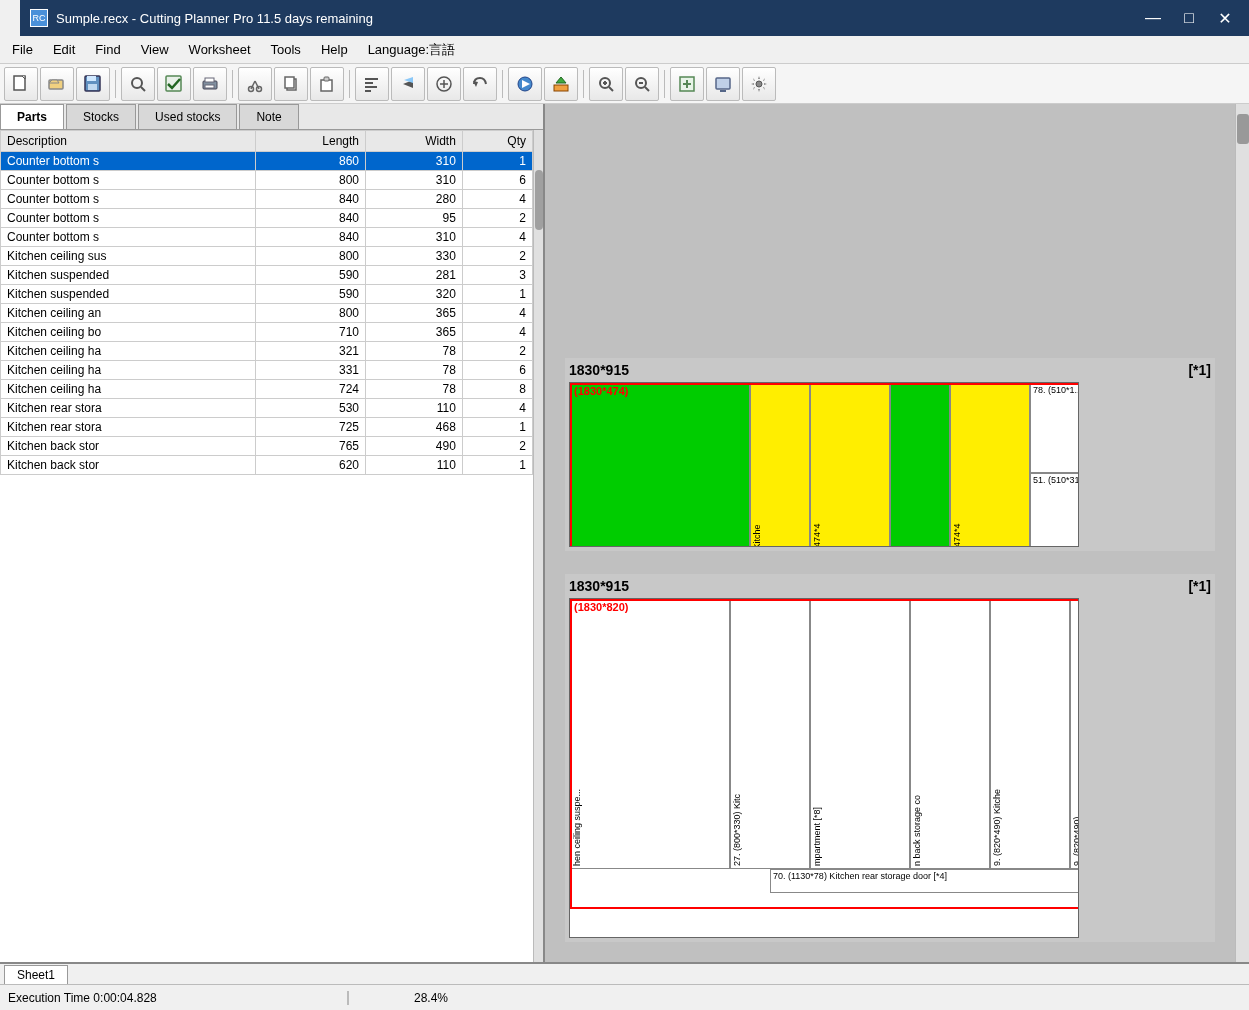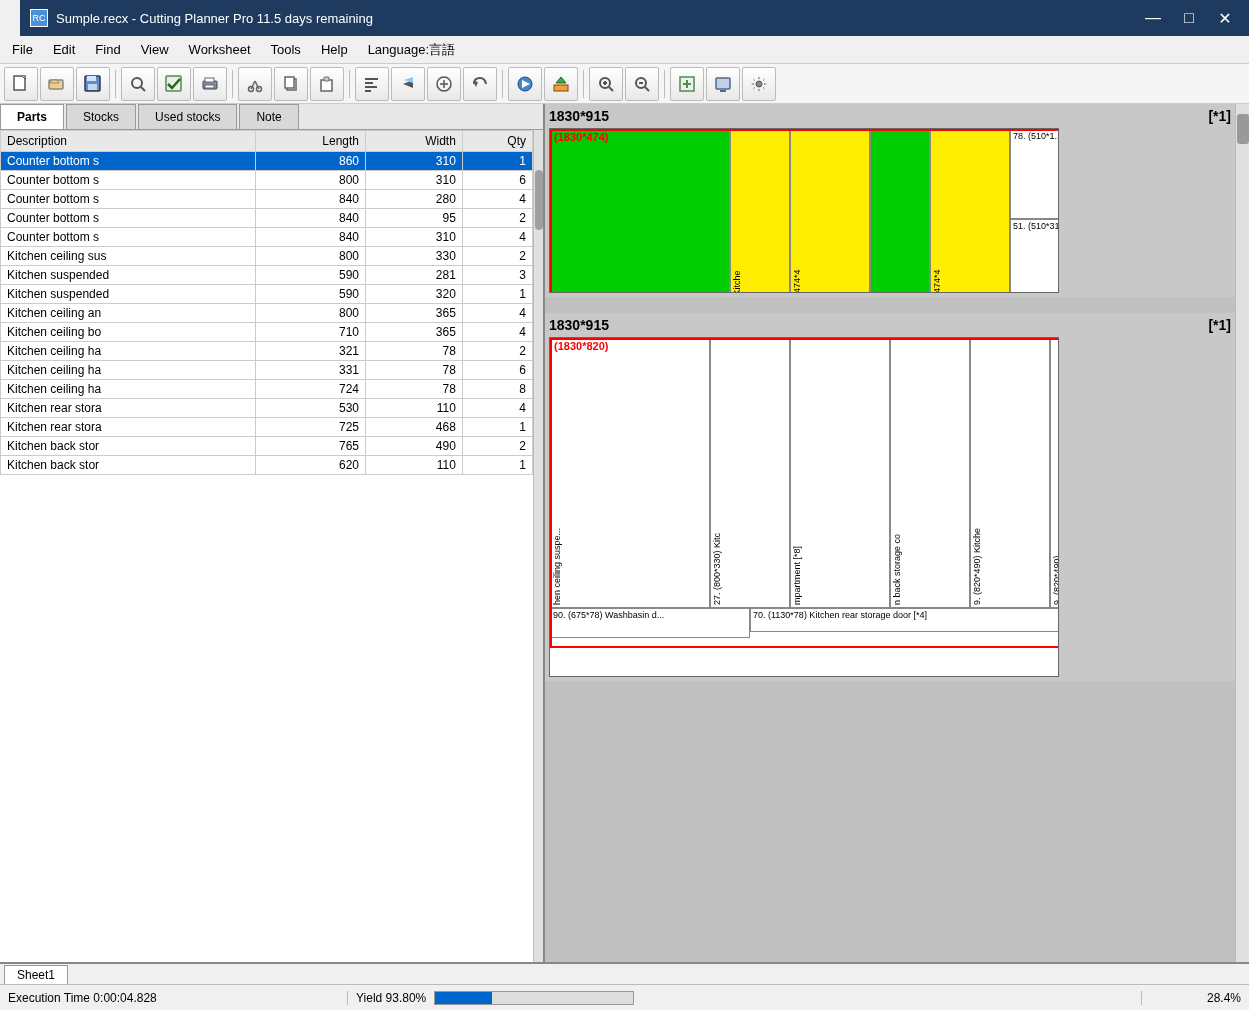--- a/index.html
+++ b/index.html
@@ -121,22 +121,23 @@
     .left-scroll-thumb { width: 8px; height: 60px; background: #a0a0a0; margin: 0 auto; margin-top: 40px; border-radius: 4px; }
 
     
     .right-panel {
       flex: 1;
       background: #c0c0c0;
       overflow: hidden;
       position: relative;
       display: flex;
       flex-direction: column;
-      gap: 16px;
-      padding: 0;
+      gap: 23px;
+      padding: 20px;
+      justify-content: flex-end;
     }
 
     
     .bottom-tabs {
       height: 22px;
       background: #f0f0f0;
       border-top: 2px solid #888;
       display: flex;
       align-items: flex-end;
       padding: 0 4px;
@@ -562,23 +563,20 @@
             </div>
             <div style="position: absolute; left: 340px; top: 0px; width: 80px; height: 270px; background: white; border: 1px solid rgb(136, 136, 136); overflow: hidden; font-size: 9px;">
               <div style="writing-mode: vertical-rl; text-orientation: mixed; transform: rotate(180deg); padding: 2px; font-size: 9px; line-height: 1.1; height: 100%; overflow: hidden;">n back storage co</div>
             </div>
             <div style="position: absolute; left: 420px; top: 0px; width: 80px; height: 270px; background: white; border: 1px solid rgb(136, 136, 136); overflow: hidden; font-size: 9px;">
               <div style="writing-mode: vertical-rl; text-orientation: mixed; transform: rotate(180deg); padding: 2px; font-size: 9px; line-height: 1.1; height: 100%; overflow: hidden;">9. (820*490) Kitche</div>
             </div>
             <div style="position: absolute; left: 500px; top: 0px; width: 100px; height: 270px; background: white; border: 1px solid rgb(136, 136, 136); overflow: hidden; font-size: 9px;">
               <div style="writing-mode: vertical-rl; text-orientation: mixed; transform: rotate(180deg); padding: 2px; font-size: 9px; line-height: 1.1; height: 100%; overflow: hidden;">9. (820*490)</div>
             </div>
-            <div style="position: absolute; left: 0px; top: 270px; width: 200px; height: 30px; background: white; border: 1px solid rgb(136, 136, 136); overflow: hidden; font-size: 9px;">
-              <div style="padding: 2px; font-size: 9px; line-height: 1.1; overflow: hidden;">90. (675*78) Washbasin d...</div>
-            </div>
             <div style="position: absolute; left: 200px; top: 270px; width: 450px; height: 24px; background: white; border: 1px solid rgb(136, 136, 136); overflow: hidden; font-size: 9px;">
               <div style="padding: 2px; font-size: 9px; line-height: 1.1; overflow: hidden;">70. (1130*78) Kitchen rear storage door [*4]</div>
             </div>
             <div style="position: absolute; left: 0px; top: 0px; width: 510px; height: 310px; border: 2px solid red; pointer-events: none; box-sizing: border-box;"></div>
             <div style="position: absolute; color: red; font-size: 11px; font-weight: bold; pointer-events: none; left: 4px; top: 2px;">(1830*820)</div>
           </div>
         </div>
       </div>
 
     <div class="right-scrollbar">
@@ -586,20 +584,14 @@
     </div>
   </div>
 </div>
 
 <div class="bottom-tabs">
   <div class="bottom-tab">Sheet1</div>
 </div>
 
 <div class="status-bar">
   <div class="status-left">Execution Time 0:00:04.828</div>
-  <div class="progress-bar-container">
-    <span style="padding-left:8px;">Yield 93.80%</span>
-    <div class="progress-bar">
-      <div class="progress-fill" style="width: 28.4%;"></div>
-    </div>
-  </div>
   <div class="status-right">28.4%</div>
 </div>
 
 </body></html>

